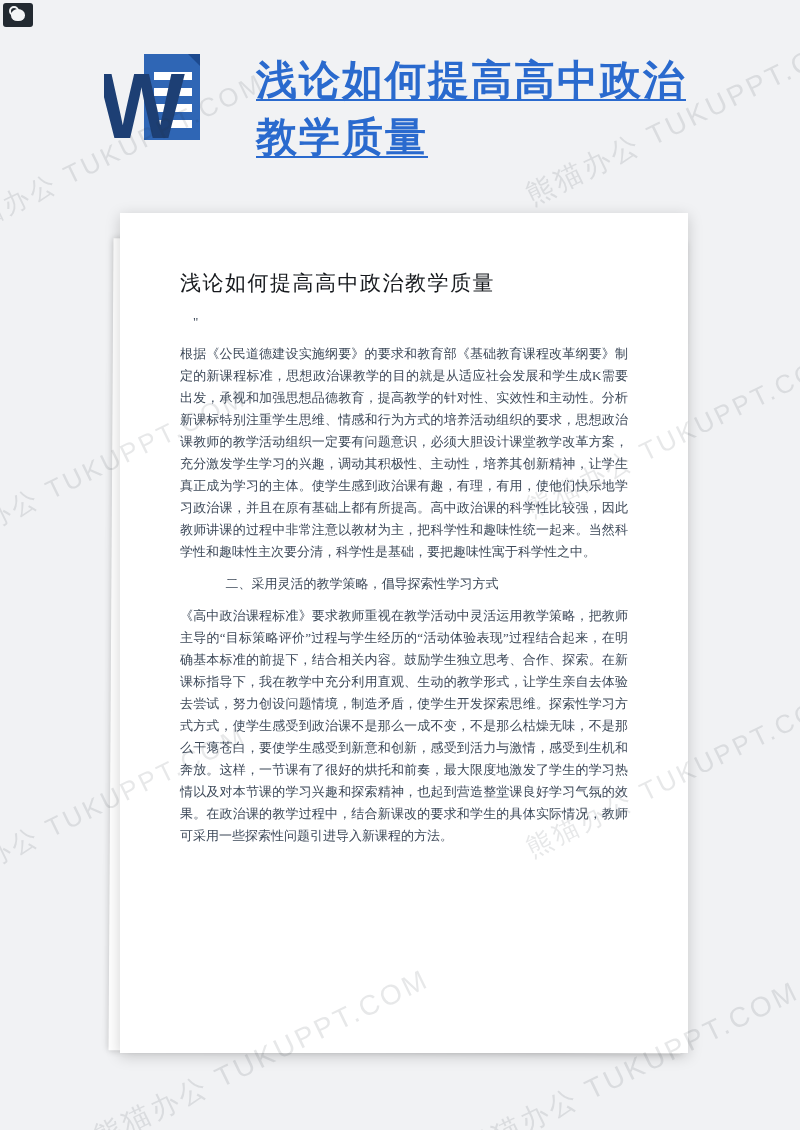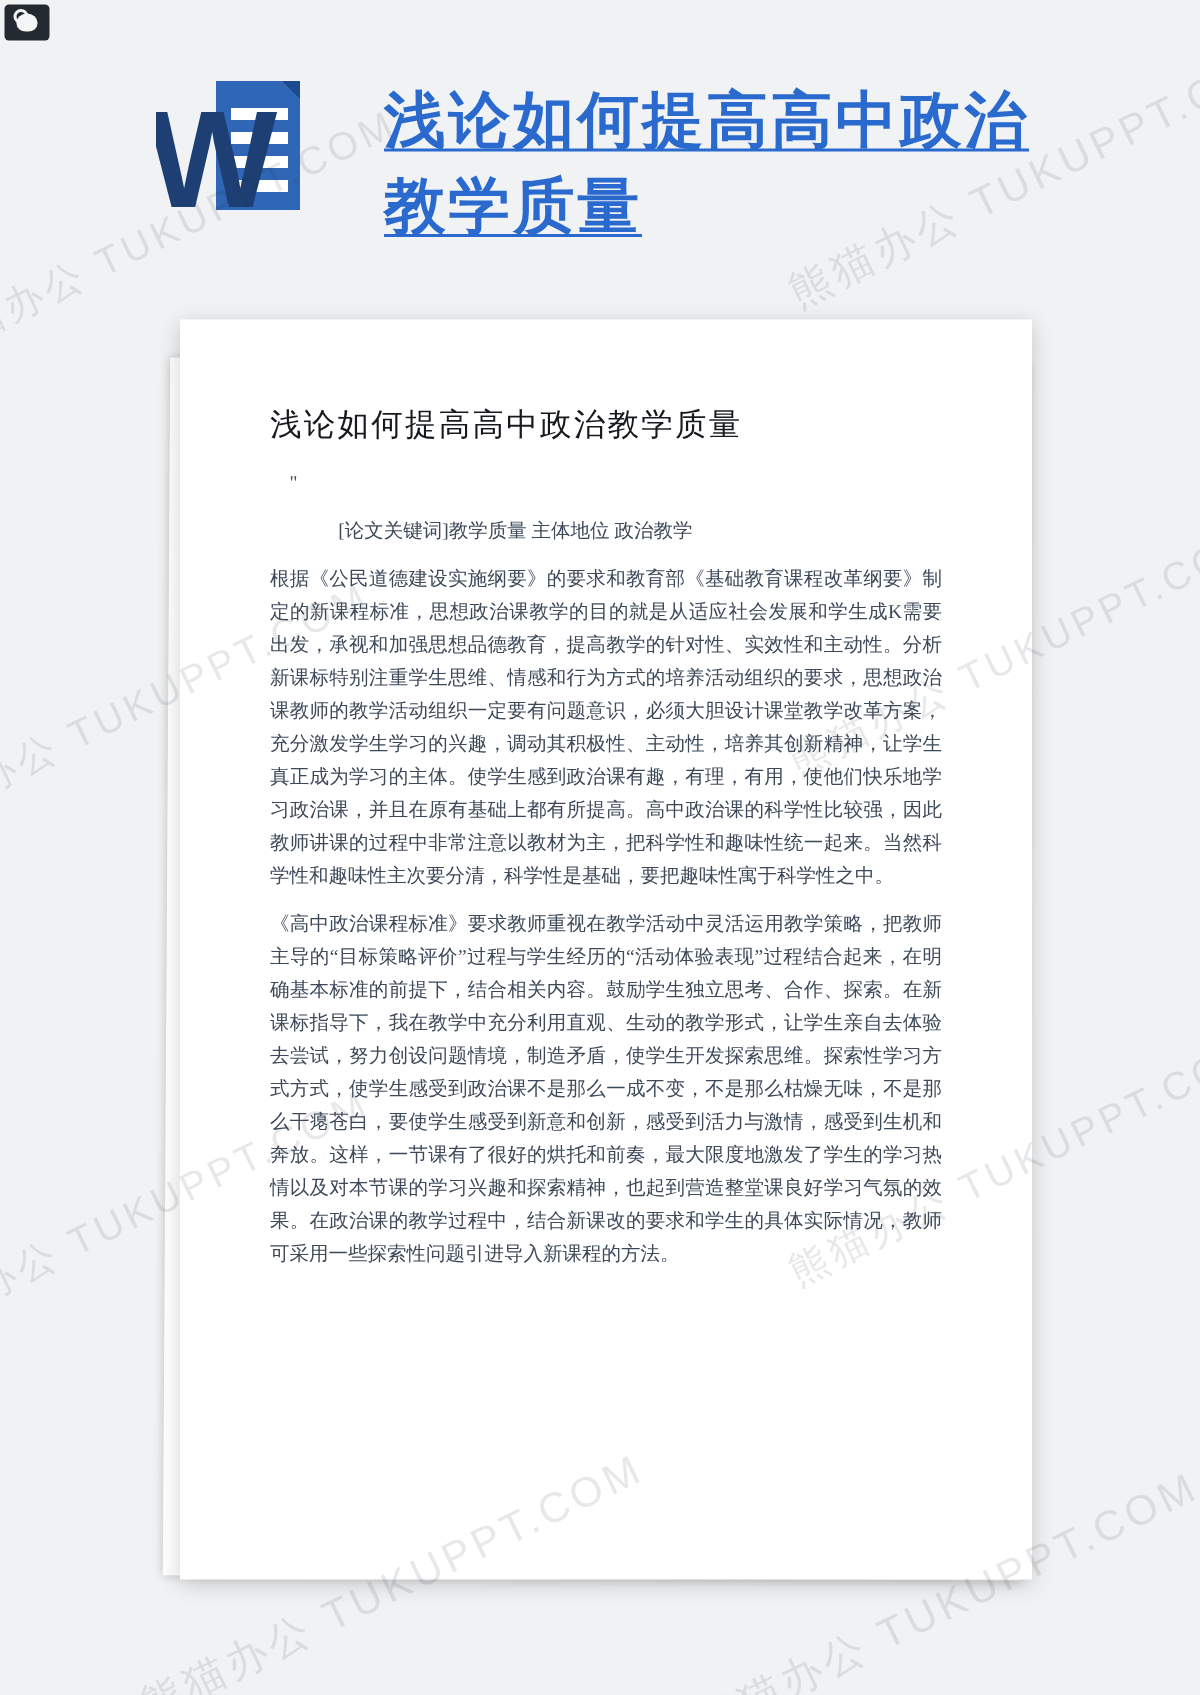--- a/index.html
+++ b/index.html
@@ -110,22 +110,22 @@
     </div>
     <h1 class="header-title">浅论如何提高高中政治教学质量</h1>
   </div>
 
   <div class="paper-stack">
     <div class="paper-behind"></div>
     <div class="paper">
       <div class="doc-content">
         <div class="doc-title">浅论如何提高高中政治教学质量</div>
         <p class="doc-quote">"</p>
-        <p class="doc-keywords">[论文关键词]教学质量 主体地位 政治教学</p>
         <p class="doc-para">根据《公民道德建设实施纲要》的要求和教育部《基础教育课程改革纲要》制定的新课程标准，思想政治课教学的目的就是从适应社会发展和学生成K需要出发，承视和加强思想品德教育，提高教学的针对性、实效性和主动性。分析新课标特别注重学生思维、情感和行为方式的培养活动组织的要求，思想政治课教师的教学活动组织一定要有问题意识，必须大胆设计课堂教学改革方案，充分激发学生学习的兴趣，调动其积极性、主动性，培养其创新精神，让学生真正成为学习的主体。使学生感到政治课有趣，有理，有用，使他们快乐地学习政治课，并且在原有基础上都有所提高。高中政治课的科学性比较强，因此教师讲课的过程中非常注意以教材为主，把科学性和趣味性统一起来。当然科学性和趣味性主次要分清，科学性是基础，要把趣味性寓于科学性之中。</p>
+        <p class="doc-heading">二、采用灵活的教学策略，倡导探索性学习方式</p>
         <p class="doc-para">《高中政治课程标准》要求教师重视在教学活动中灵活运用教学策略，把教师主导的“目标策略评价”过程与学生经历的“活动体验表现”过程结合起来，在明确基本标准的前提下，结合相关内容。鼓励学生独立思考、合作、探索。在新课标指导下，我在教学中充分利用直观、生动的教学形式，让学生亲自去体验去尝试，努力创设问题情境，制造矛盾，使学生开发探索思维。探索性学习方式方式，使学生感受到政治课不是那么一成不变，不是那么枯燥无味，不是那么干瘪苍白，要使学生感受到新意和创新，感受到活力与激情，感受到生机和奔放。这样，一节课有了很好的烘托和前奏，最大限度地激发了学生的学习热情以及对本节课的学习兴趣和探索精神，也起到营造整堂课良好学习气氛的效果。在政治课的教学过程中，结合新课改的要求和学生的具体实际情况，教师可采用一些探索性问题引进导入新课程的方法。</p>
       </div>
     </div>
   </div>
 
   <div class="watermark-layer">
     <span class="wm wm1">熊猫办公 TUKUPPT.COM</span>
     <span class="wm wm2">熊猫办公 TUKUPPT.COM</span>
     <span class="wm wm3">熊猫办公 TUKUPPT.COM</span>
     <span class="wm wm4">熊猫办公 TUKUPPT.COM</span>

